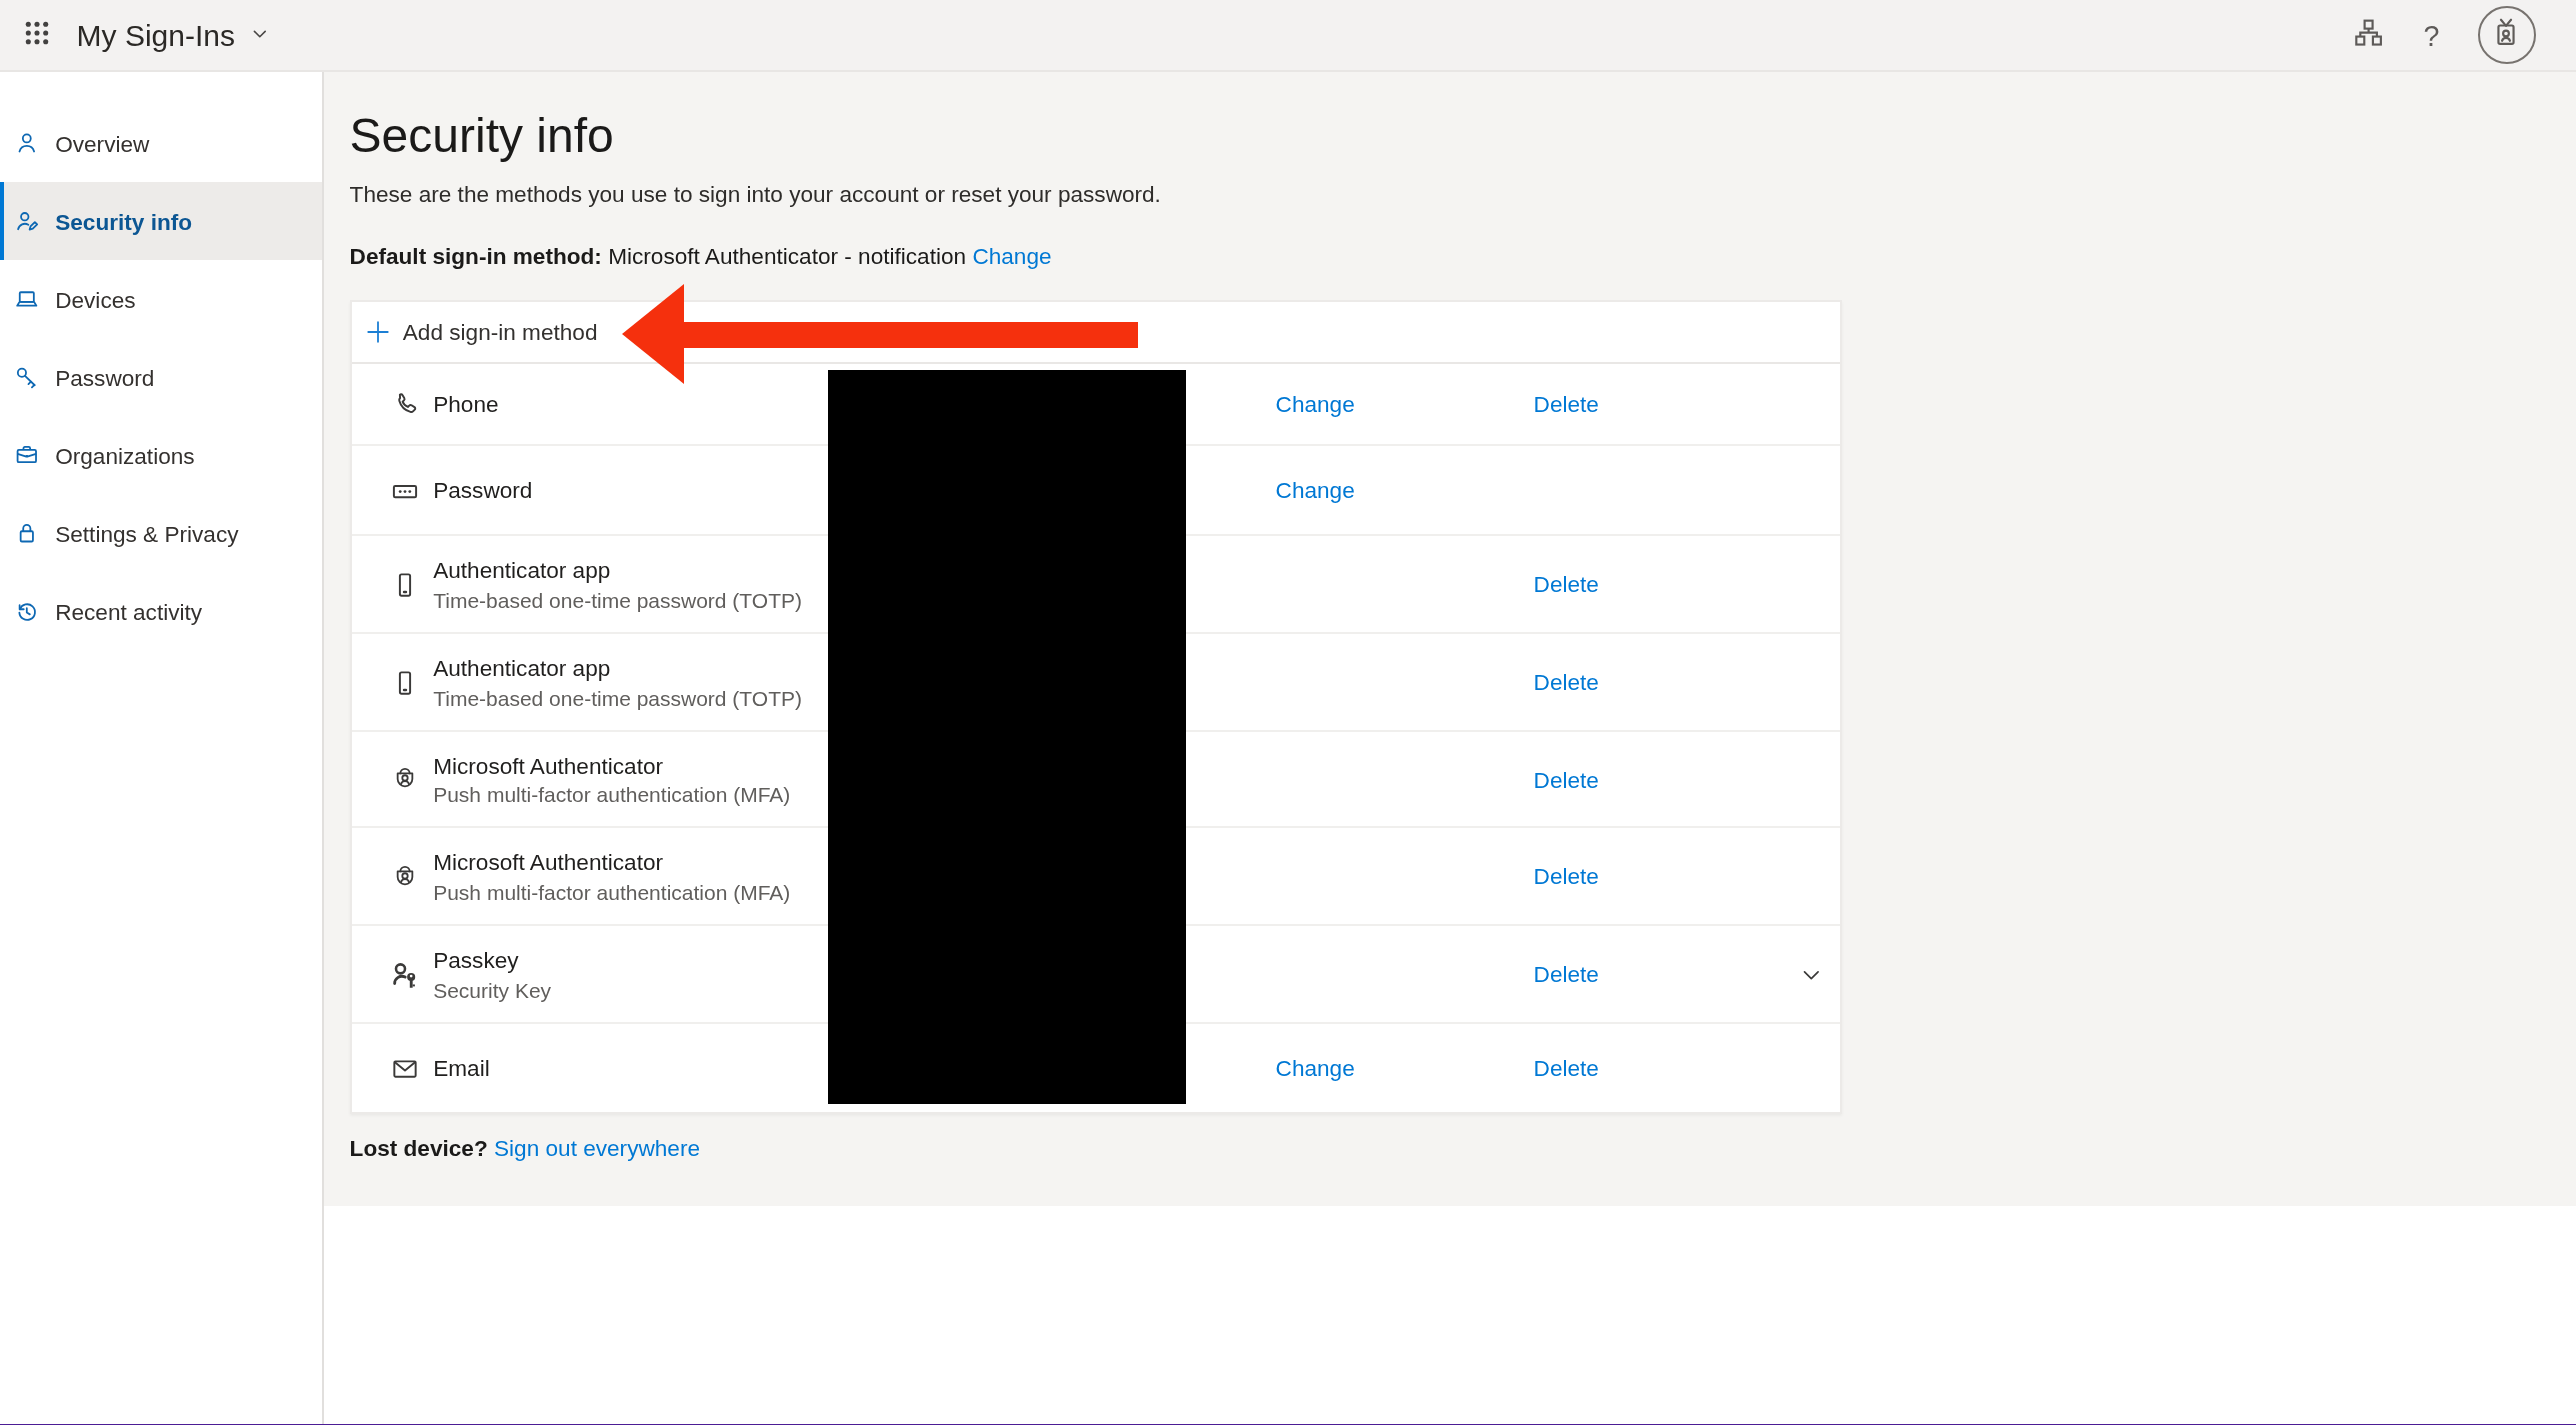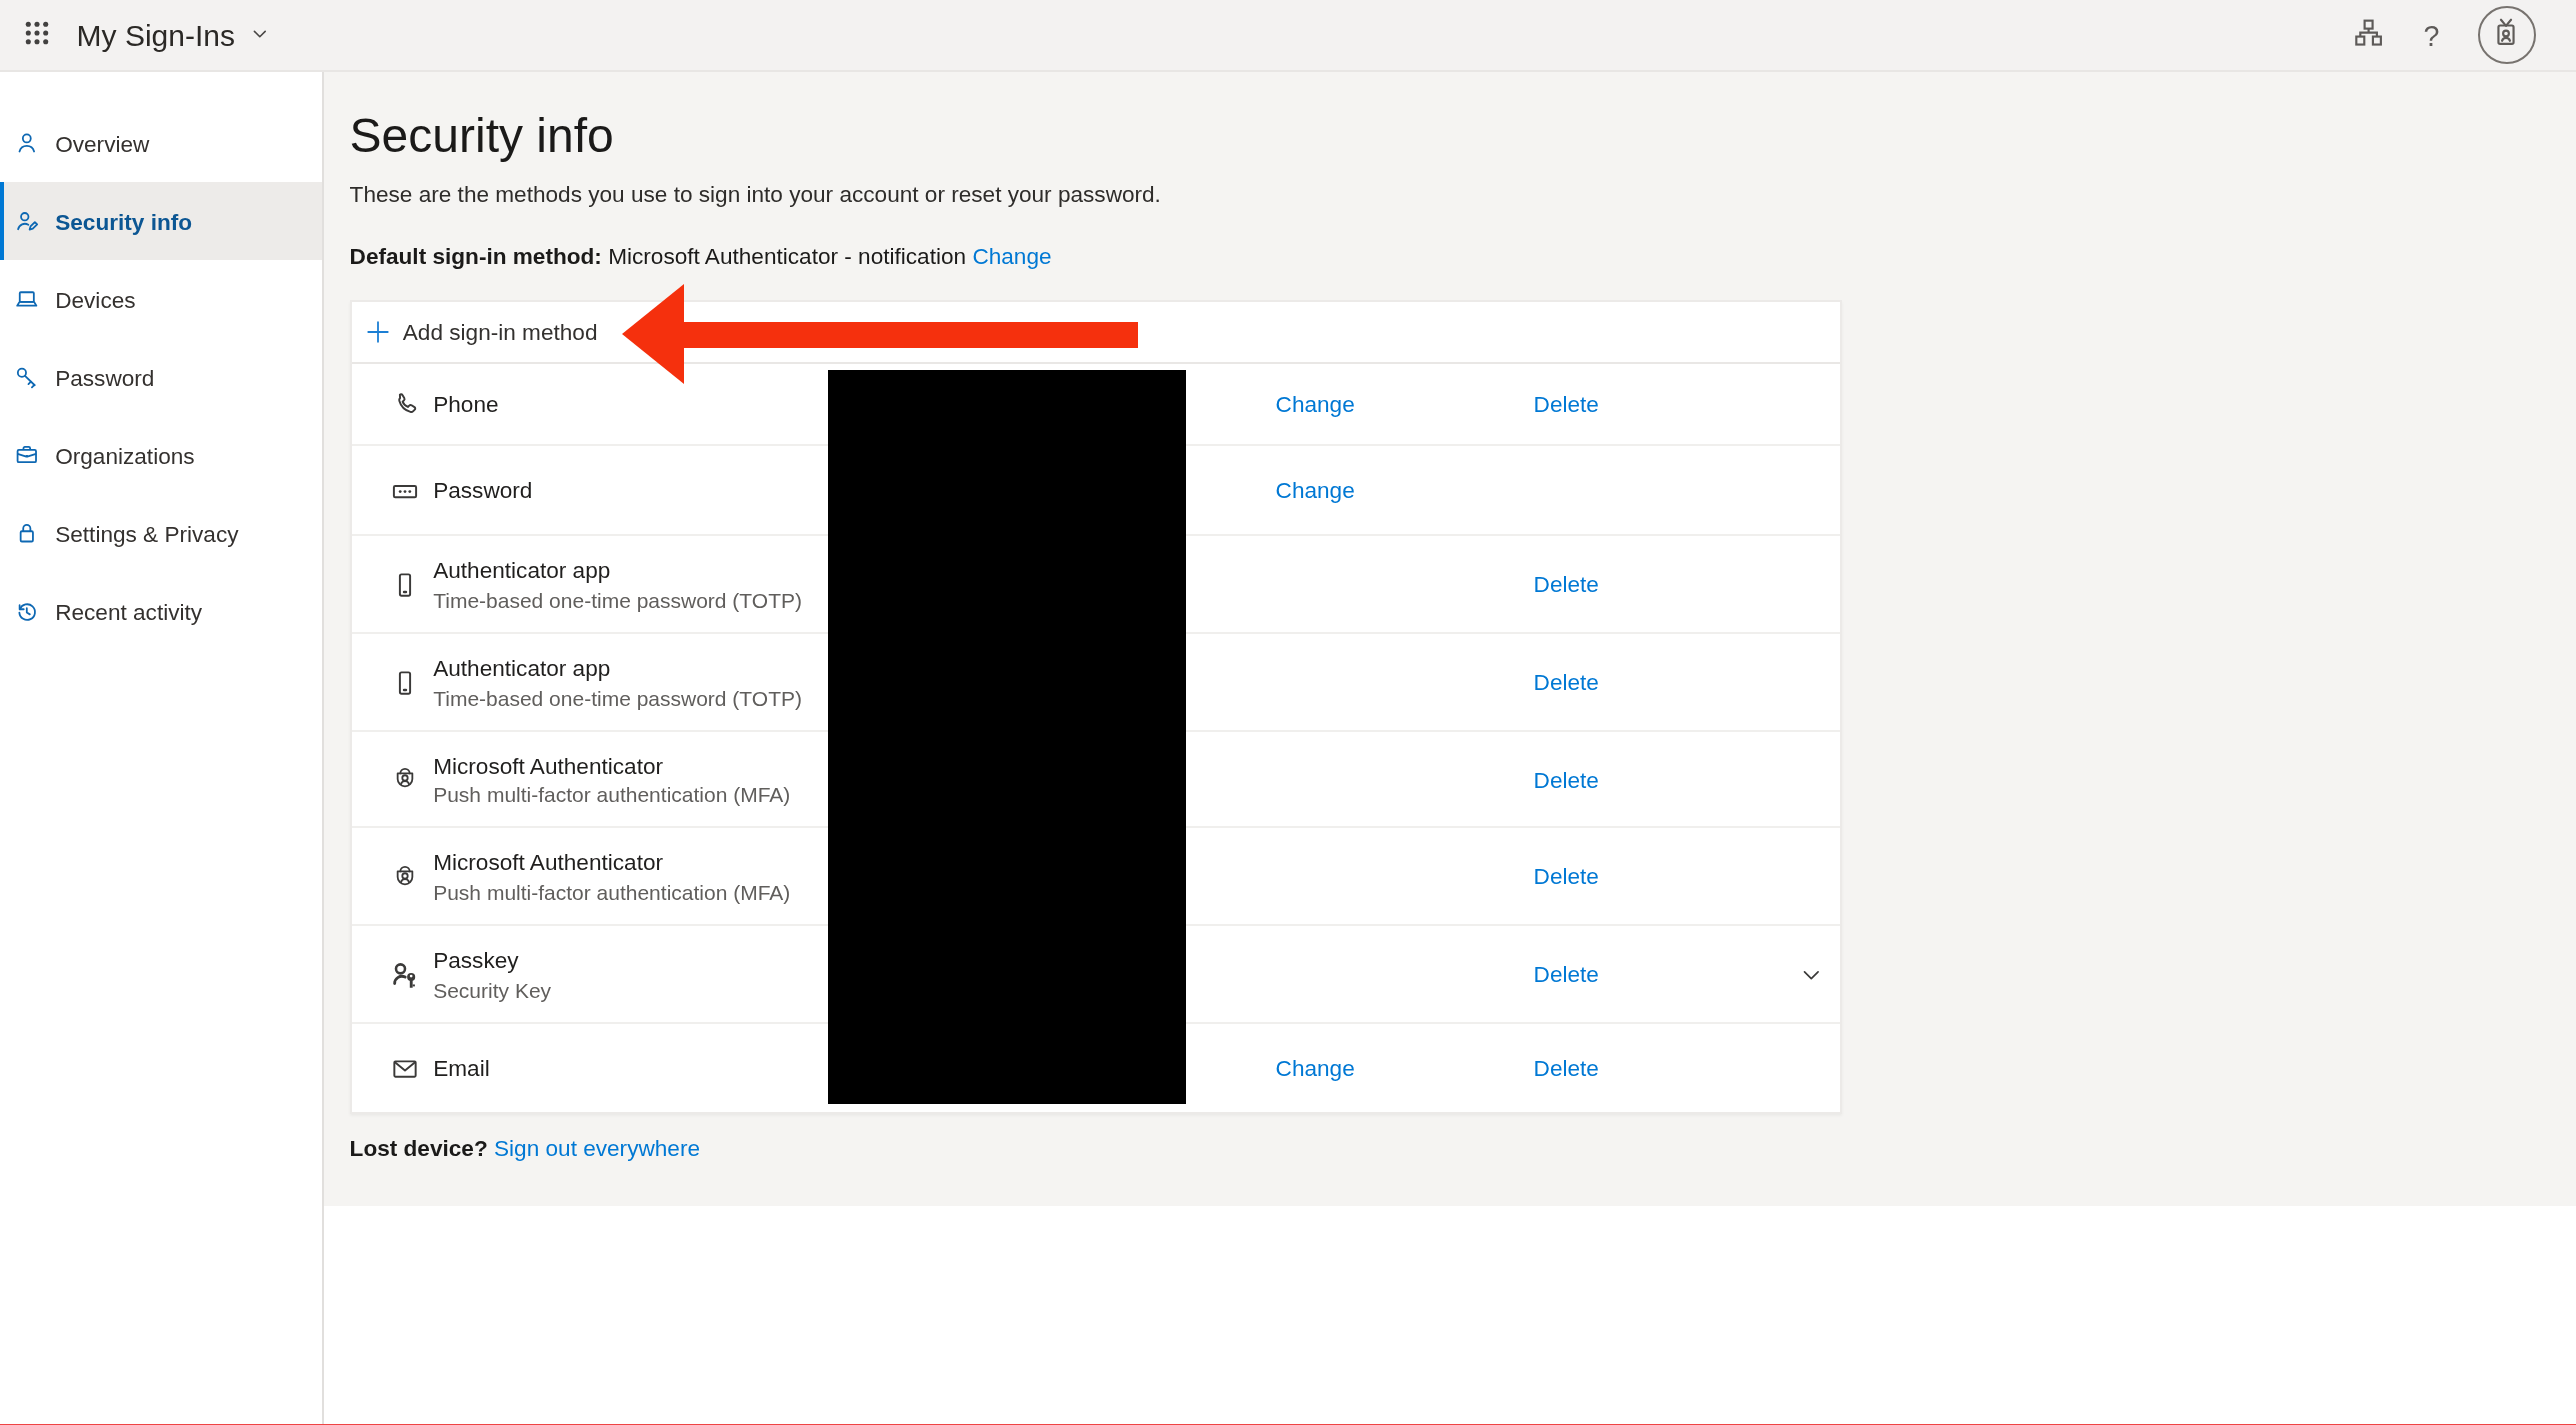--- a/index.html
+++ b/index.html
@@ -1,16 +1,16 @@
 <!DOCTYPE html>
 <html style="--accent: #0078d4; --link: #0078d4; --selected-nav-text: #0c5693; --annotation-arrow: #f5300d; --redaction: #000000;font-size:12px"><head>
 <meta charset="utf-8">
 <style>
   html,body{margin:0;padding:0;background:#fff;}
-  .stage{position:relative;width:2576px;height:1425px;overflow:hidden;background:#ef4444;}
+  .stage{position:relative;width:2576px;height:1425px;overflow:hidden;background:#4c1d95;}
   .app{position:absolute;left:0;top:0;width:1288px;height:713px;
        transform:scale(2);transform-origin:0 0;
        font-family:"Liberation Sans","DejaVu Sans",sans-serif;color:#252423;}
 
   
   .topbar{height:36px;background:#f3f2f1;border-bottom:0.8px solid #e8e6e4;
           display:flex;align-items:center;justify-content:space-between;box-sizing:border-box;}
   .topbar-left{display:flex;align-items:center;}
   .waffle-btn{width:36px;height:36px;display:flex;align-items:center;justify-content:center;cursor:pointer;}
   .title-wrap{display:flex;align-items:center;gap:7.5px;margin-left:2.3px;cursor:pointer;}

